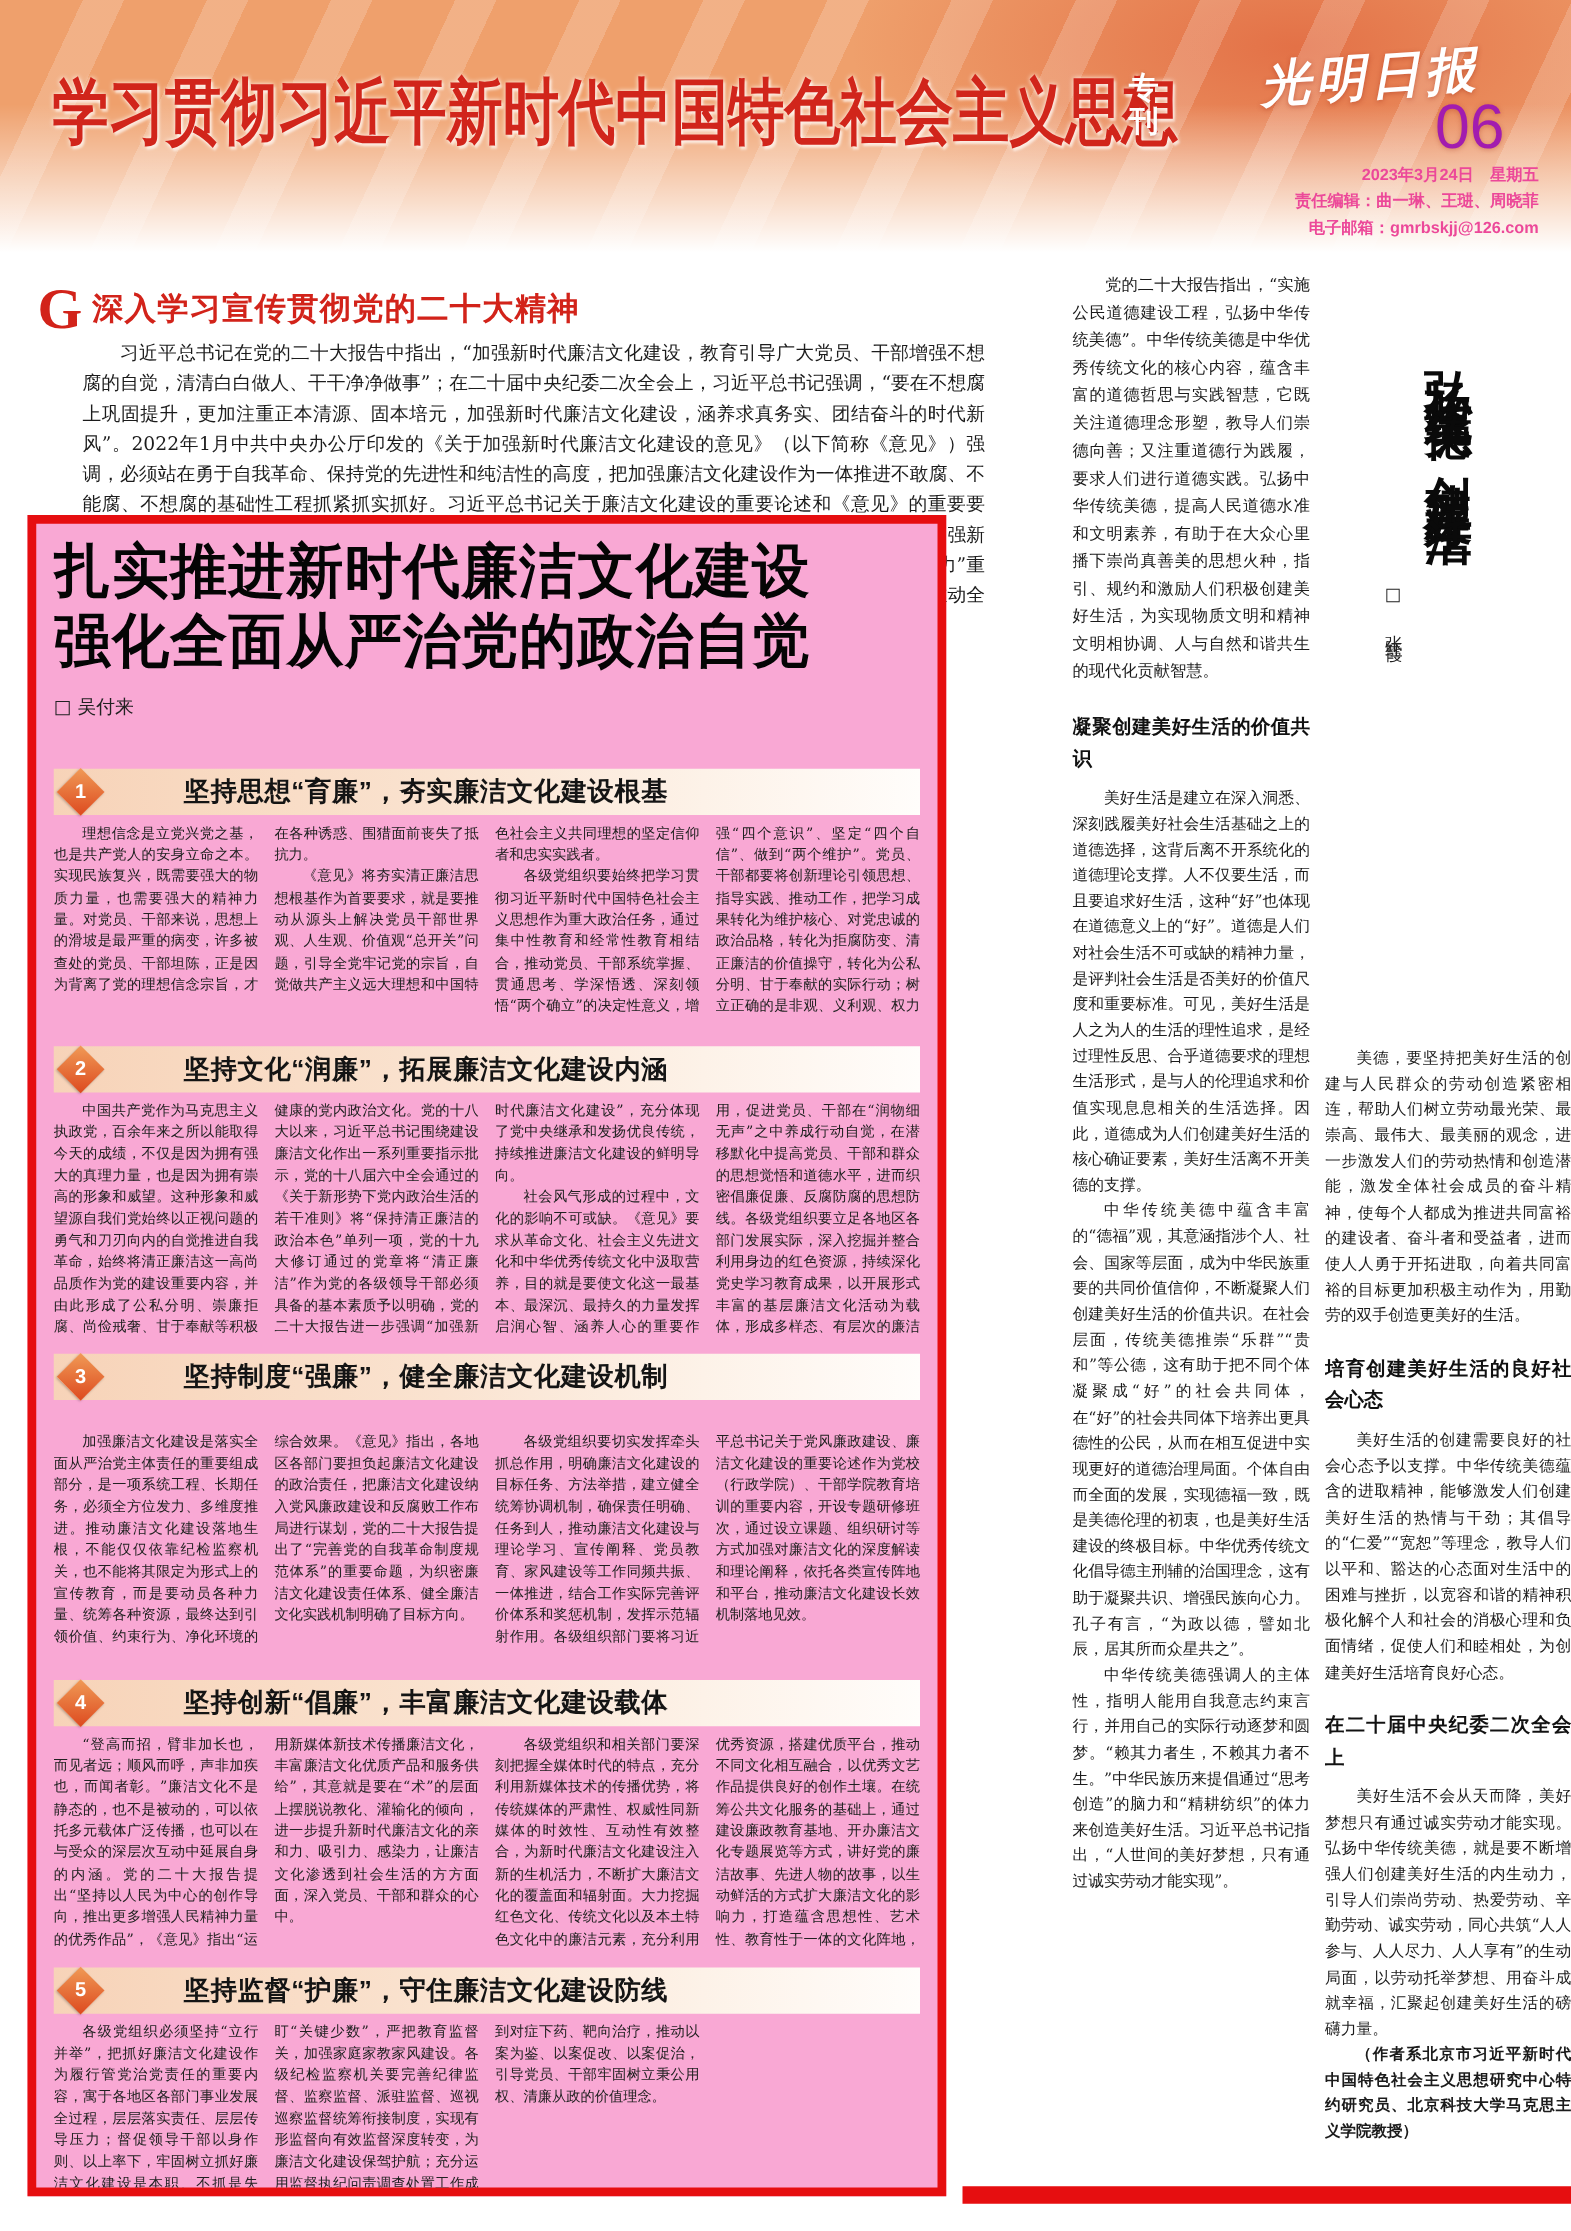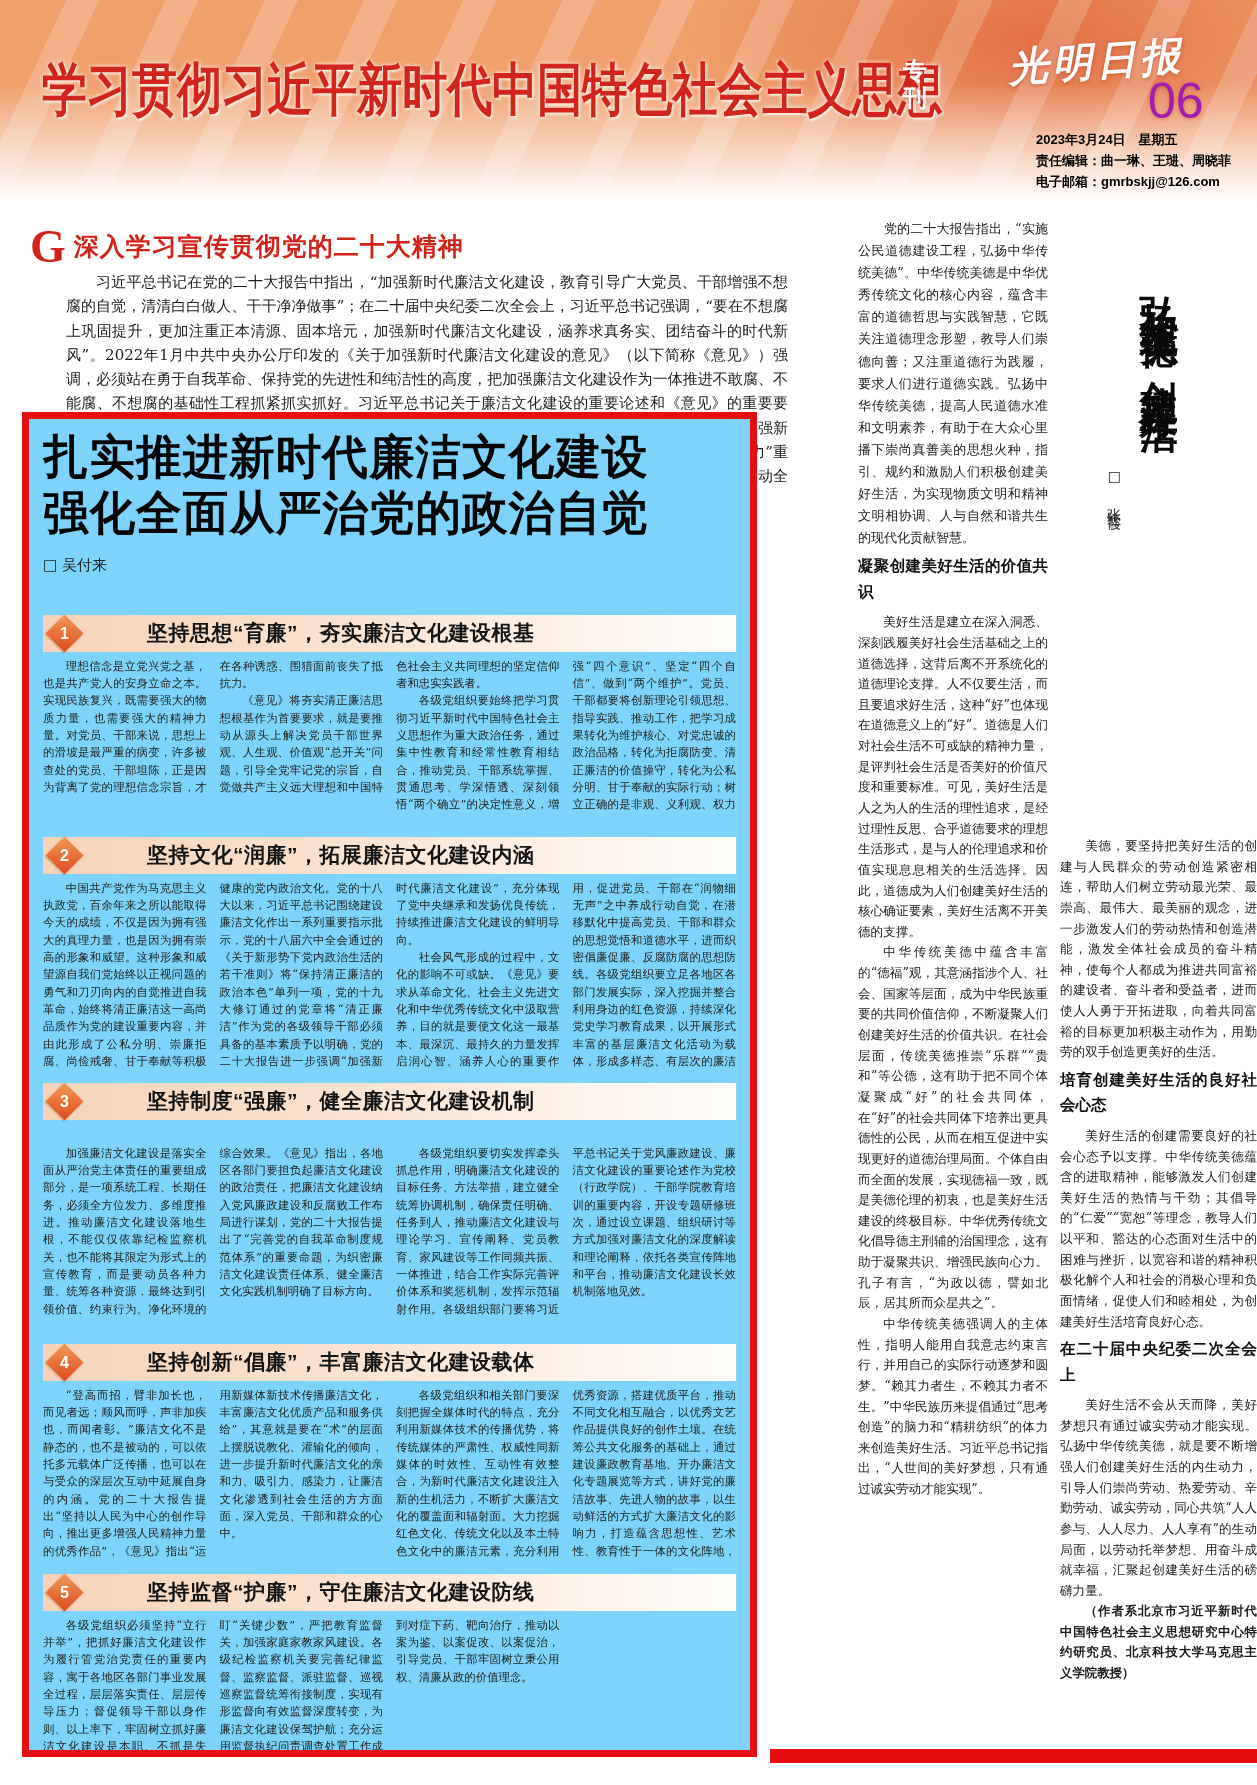--- a/index.html
+++ b/index.html
@@ -22,36 +22,36 @@
     transform:scaleX(.79); transform-origin:left center;
     text-shadow:0 0 5px rgba(255,255,255,.95), 2px 2px 2px rgba(255,255,255,.55); }
   .supplement { position:absolute; left:903px; top:58px; width:34px; color:#fff;
     font-family:"Liberation Sans",sans-serif; font-weight:800; font-size:24px; line-height:1.12;
     text-shadow:0 1px 3px rgba(170,50,20,.5); }
   .masthead { position:absolute; left:1008px; top:34px; color:#fff; font-size:40px; font-weight:bold;
     font-style:italic; font-family:"DejaVu Serif",serif; transform:rotate(-4deg); letter-spacing:4px;
     text-shadow:0 1px 4px rgba(160,40,20,.45); }
   .page-num { position:absolute; left:1148px; top:72px; color:#a21caf; font-size:50px;
     font-family:"Liberation Sans",sans-serif; font-weight:500; text-shadow:0 1px 4px rgba(160,40,20,.35); }
-  .pubinfo { position:absolute; right:26px; top:130px; text-align:left; color:#000000;
+  .pubinfo { position:absolute; right:26px; top:130px; text-align:right; color:#ec4899;
     font-family:"Liberation Sans",sans-serif; font-weight:bold; font-size:13px; line-height:1.6; z-index:5; }
 
   
   .kicker { position:absolute; left:30px; top:226px; display:flex; align-items:center; }
   .g-logo { color:#d2231a; font-family:"Liberation Serif",serif; font-weight:900; font-size:46px;
     line-height:.9; margin-right:8px; }
   .kicker-title { color:#d2231a; font-family:"Liberation Sans",sans-serif; font-weight:900; font-size:25px;
     letter-spacing:1px; }
   .intro { position:absolute; left:66px; top:270px; width:722px; font-size:15px; line-height:1.62;
     text-align:justify; color:#1c1c1c; }
   .intro p { text-indent:2em; }
 
   
   .main-box { position:absolute; left:22px; top:412px; width:735px; height:1345px;
-    border:7px solid #e60e10; background:#7dd3fc; padding:10px 14px 0 14px; overflow:hidden; }
+    border:7px solid #e60e10; background:#f9a8d4; padding:10px 14px 0 14px; overflow:hidden; }
   .headline { font-family:"Liberation Sans","DejaVu Sans",sans-serif; font-weight:900; color:#050505;
     font-size:47px; line-height:1.2; letter-spacing:1px; transform:scaleX(.97); transform-origin:left; white-space:nowrap; }
   .byline { margin-top:14px; font-size:15px; color:#222; }
   .sections { margin-top:40px; }
   .sec { margin-bottom:9px; }
   .sec-banner { position:relative; height:37px; margin-bottom:6px;
     background:linear-gradient(90deg,#f7d3b8 0%,#fae3d0 45%,#fdf2e8 75%,#fffdfb 100%);
     display:flex; align-items:center; }
   .badge { position:absolute; left:8px; top:5px; width:27px; height:27px;
     background:linear-gradient(135deg,#f09a56,#dd4a1f); transform:rotate(45deg);
@@ -67,21 +67,21 @@
   .bd-s1{height:170px;} .bd-s2{height:194px;} .bd-s3{height:190px;margin-top:25px;} .bd-s4{height:178px;} .bd-s5{height:160px;}
 
   
   .side-col { position:absolute; top:218px; height:1528px; overflow:hidden; text-align:justify;
     font-size:12.6px; line-height:1.64; color:#1b1b1b; }
   .side-col p { text-indent:2em; }
   .side-col-1 { left:858px; width:190px; }
   .side-col-2 { left:1060px; width:197px; }
   .side-intro { font-size:13px; line-height:1.7; }
   .side-sub { font-family:"Liberation Sans","DejaVu Sans",sans-serif; font-weight:900; font-size:15.5px;
-    color:#111; margin:4px 0 8px 0; text-indent:0 !important; }
+    color:#111; margin:20px 0 8px 0; text-indent:0 !important; }
   .title-block { position:relative; height:618px; }
   .vtitle { position:absolute; left:50%; top:48px; transform:translateX(-50%);
     writing-mode:vertical-rl; font-family:"DejaVu Serif",serif; font-weight:900; font-size:38px;
     color:#0a0a0a; letter-spacing:7px; }
   .vtitle .part2 { margin-inline-start:42px; }
   .vbyline { position:absolute; left:calc(50% - 56px); top:250px; writing-mode:vertical-rl;
     font-size:14px; color:#222; letter-spacing:4px; }
   .side-bio { font-weight:bold; font-family:"Liberation Sans",sans-serif; font-size:12.4px; }
 
   .bottom-bar { position:absolute; left:770px; top:1749px; width:487px; height:14px; background:#e60e10; }

